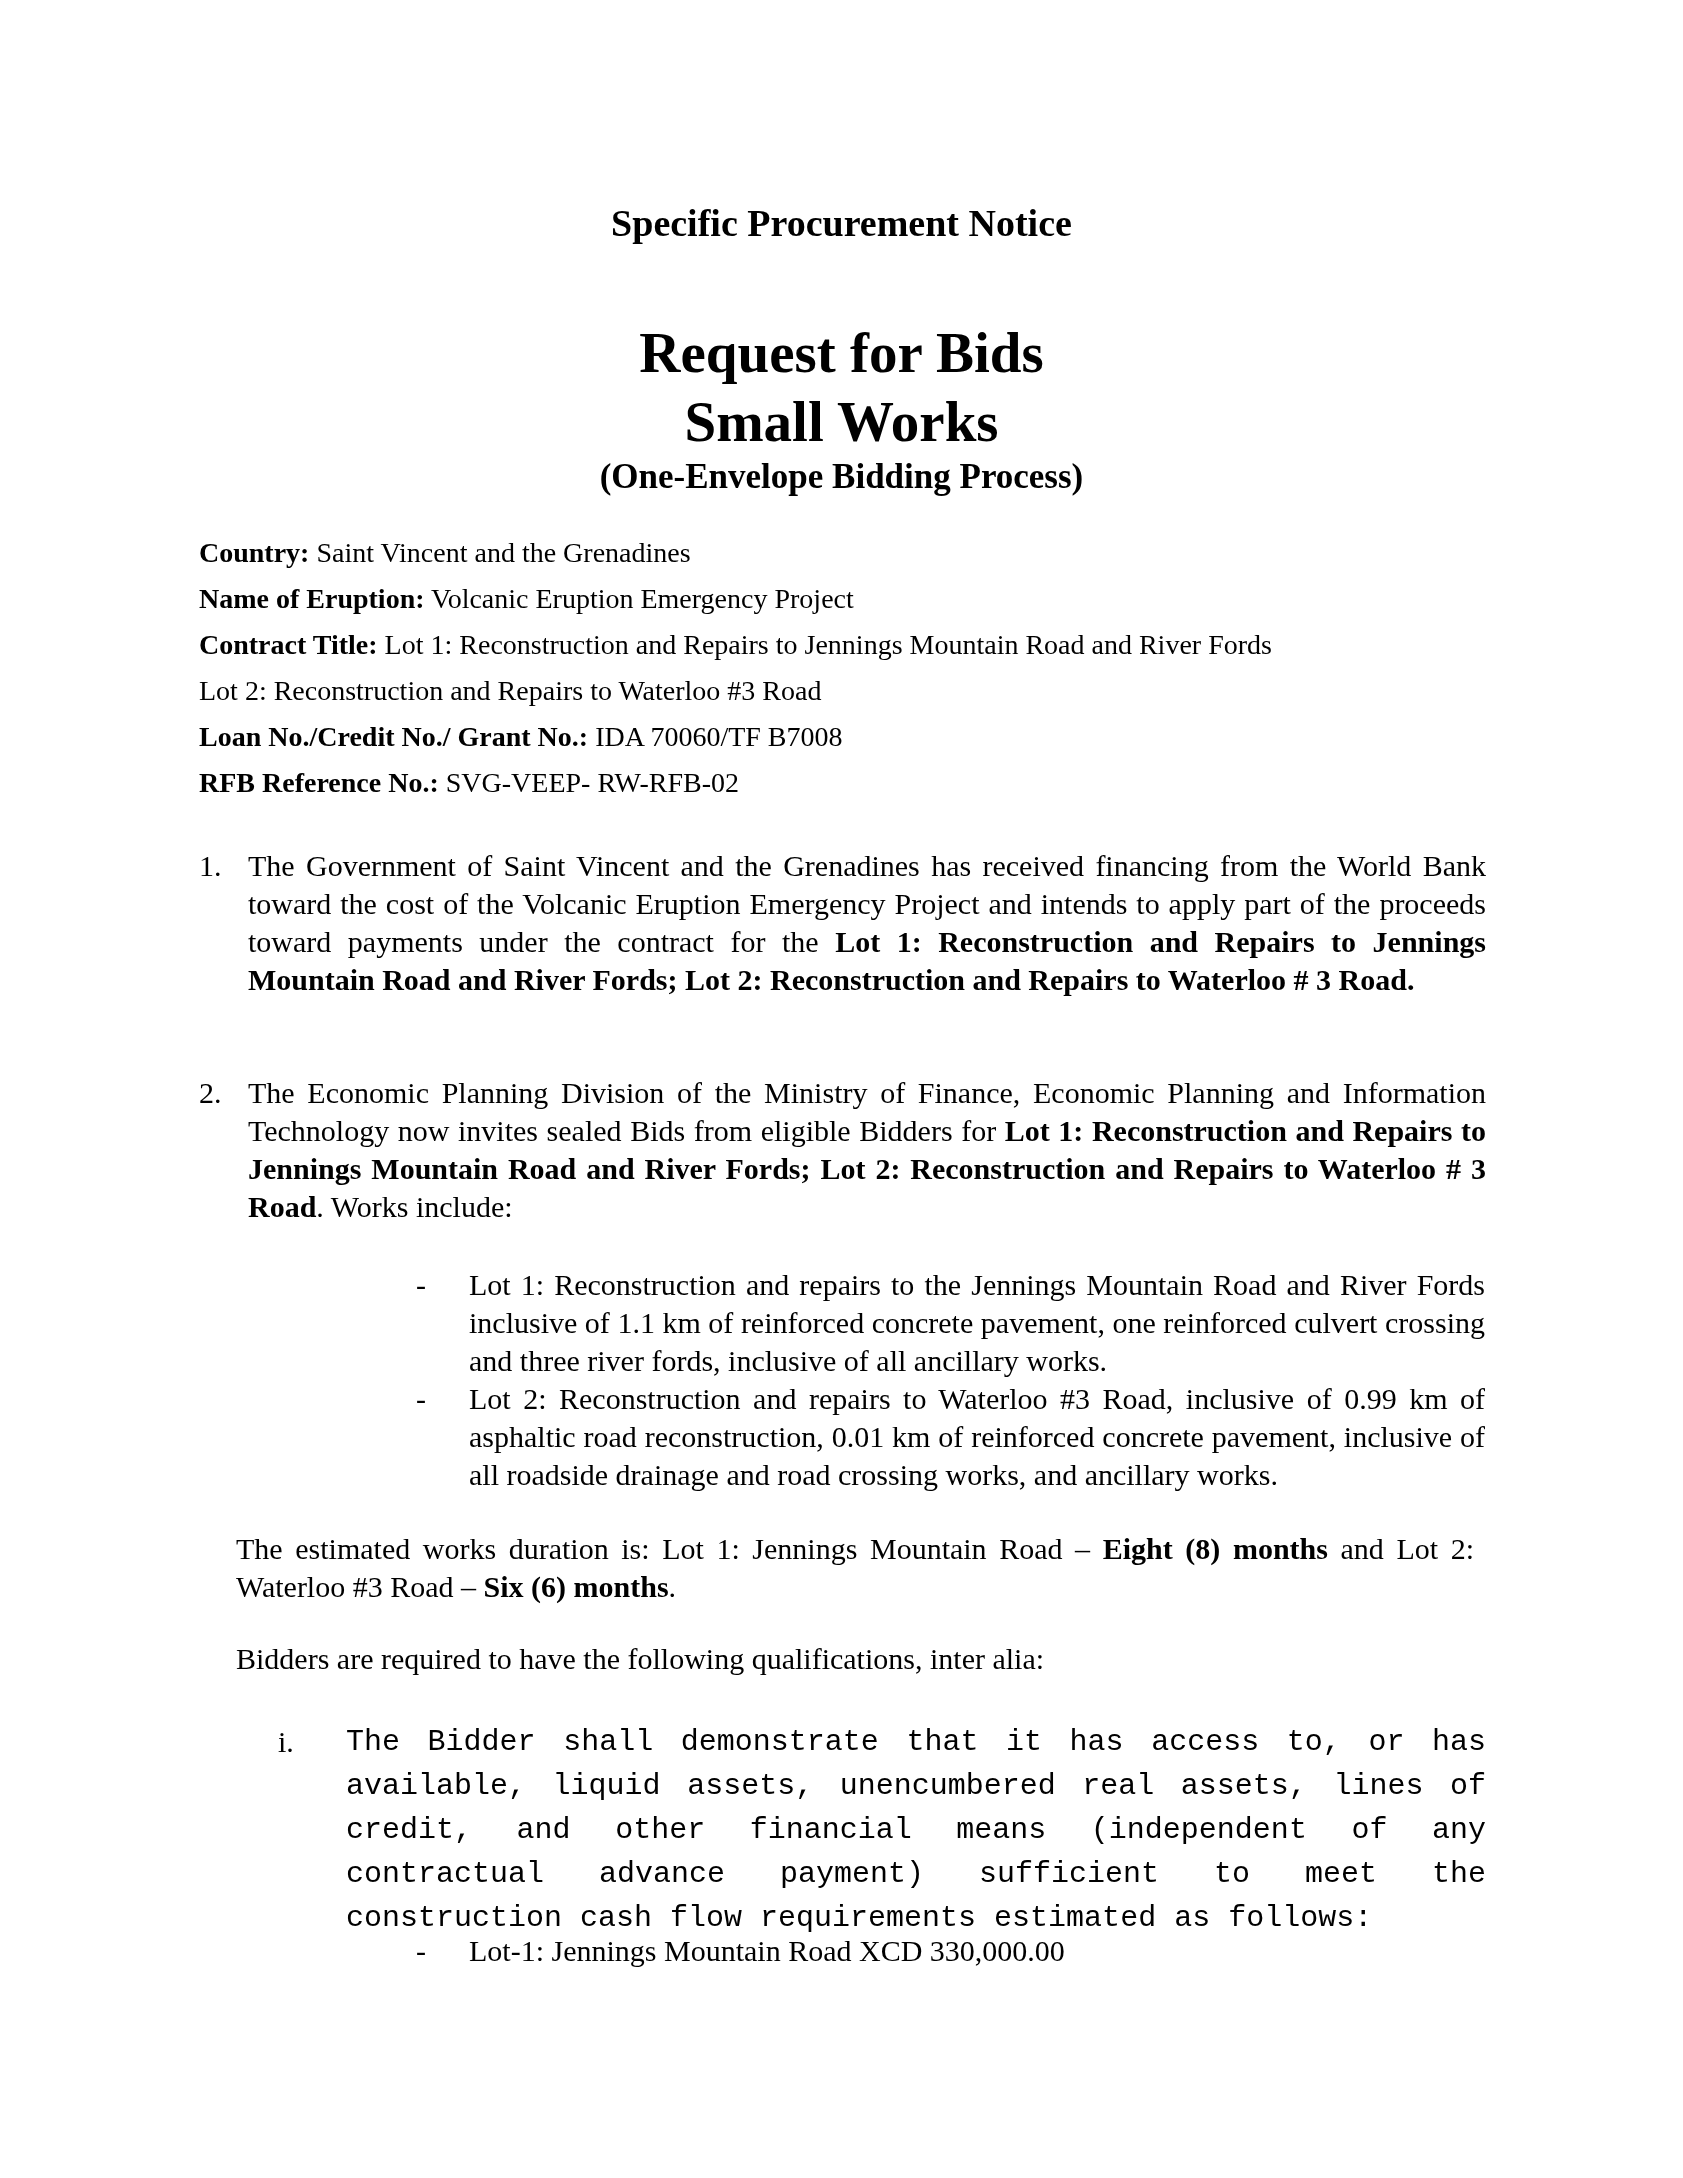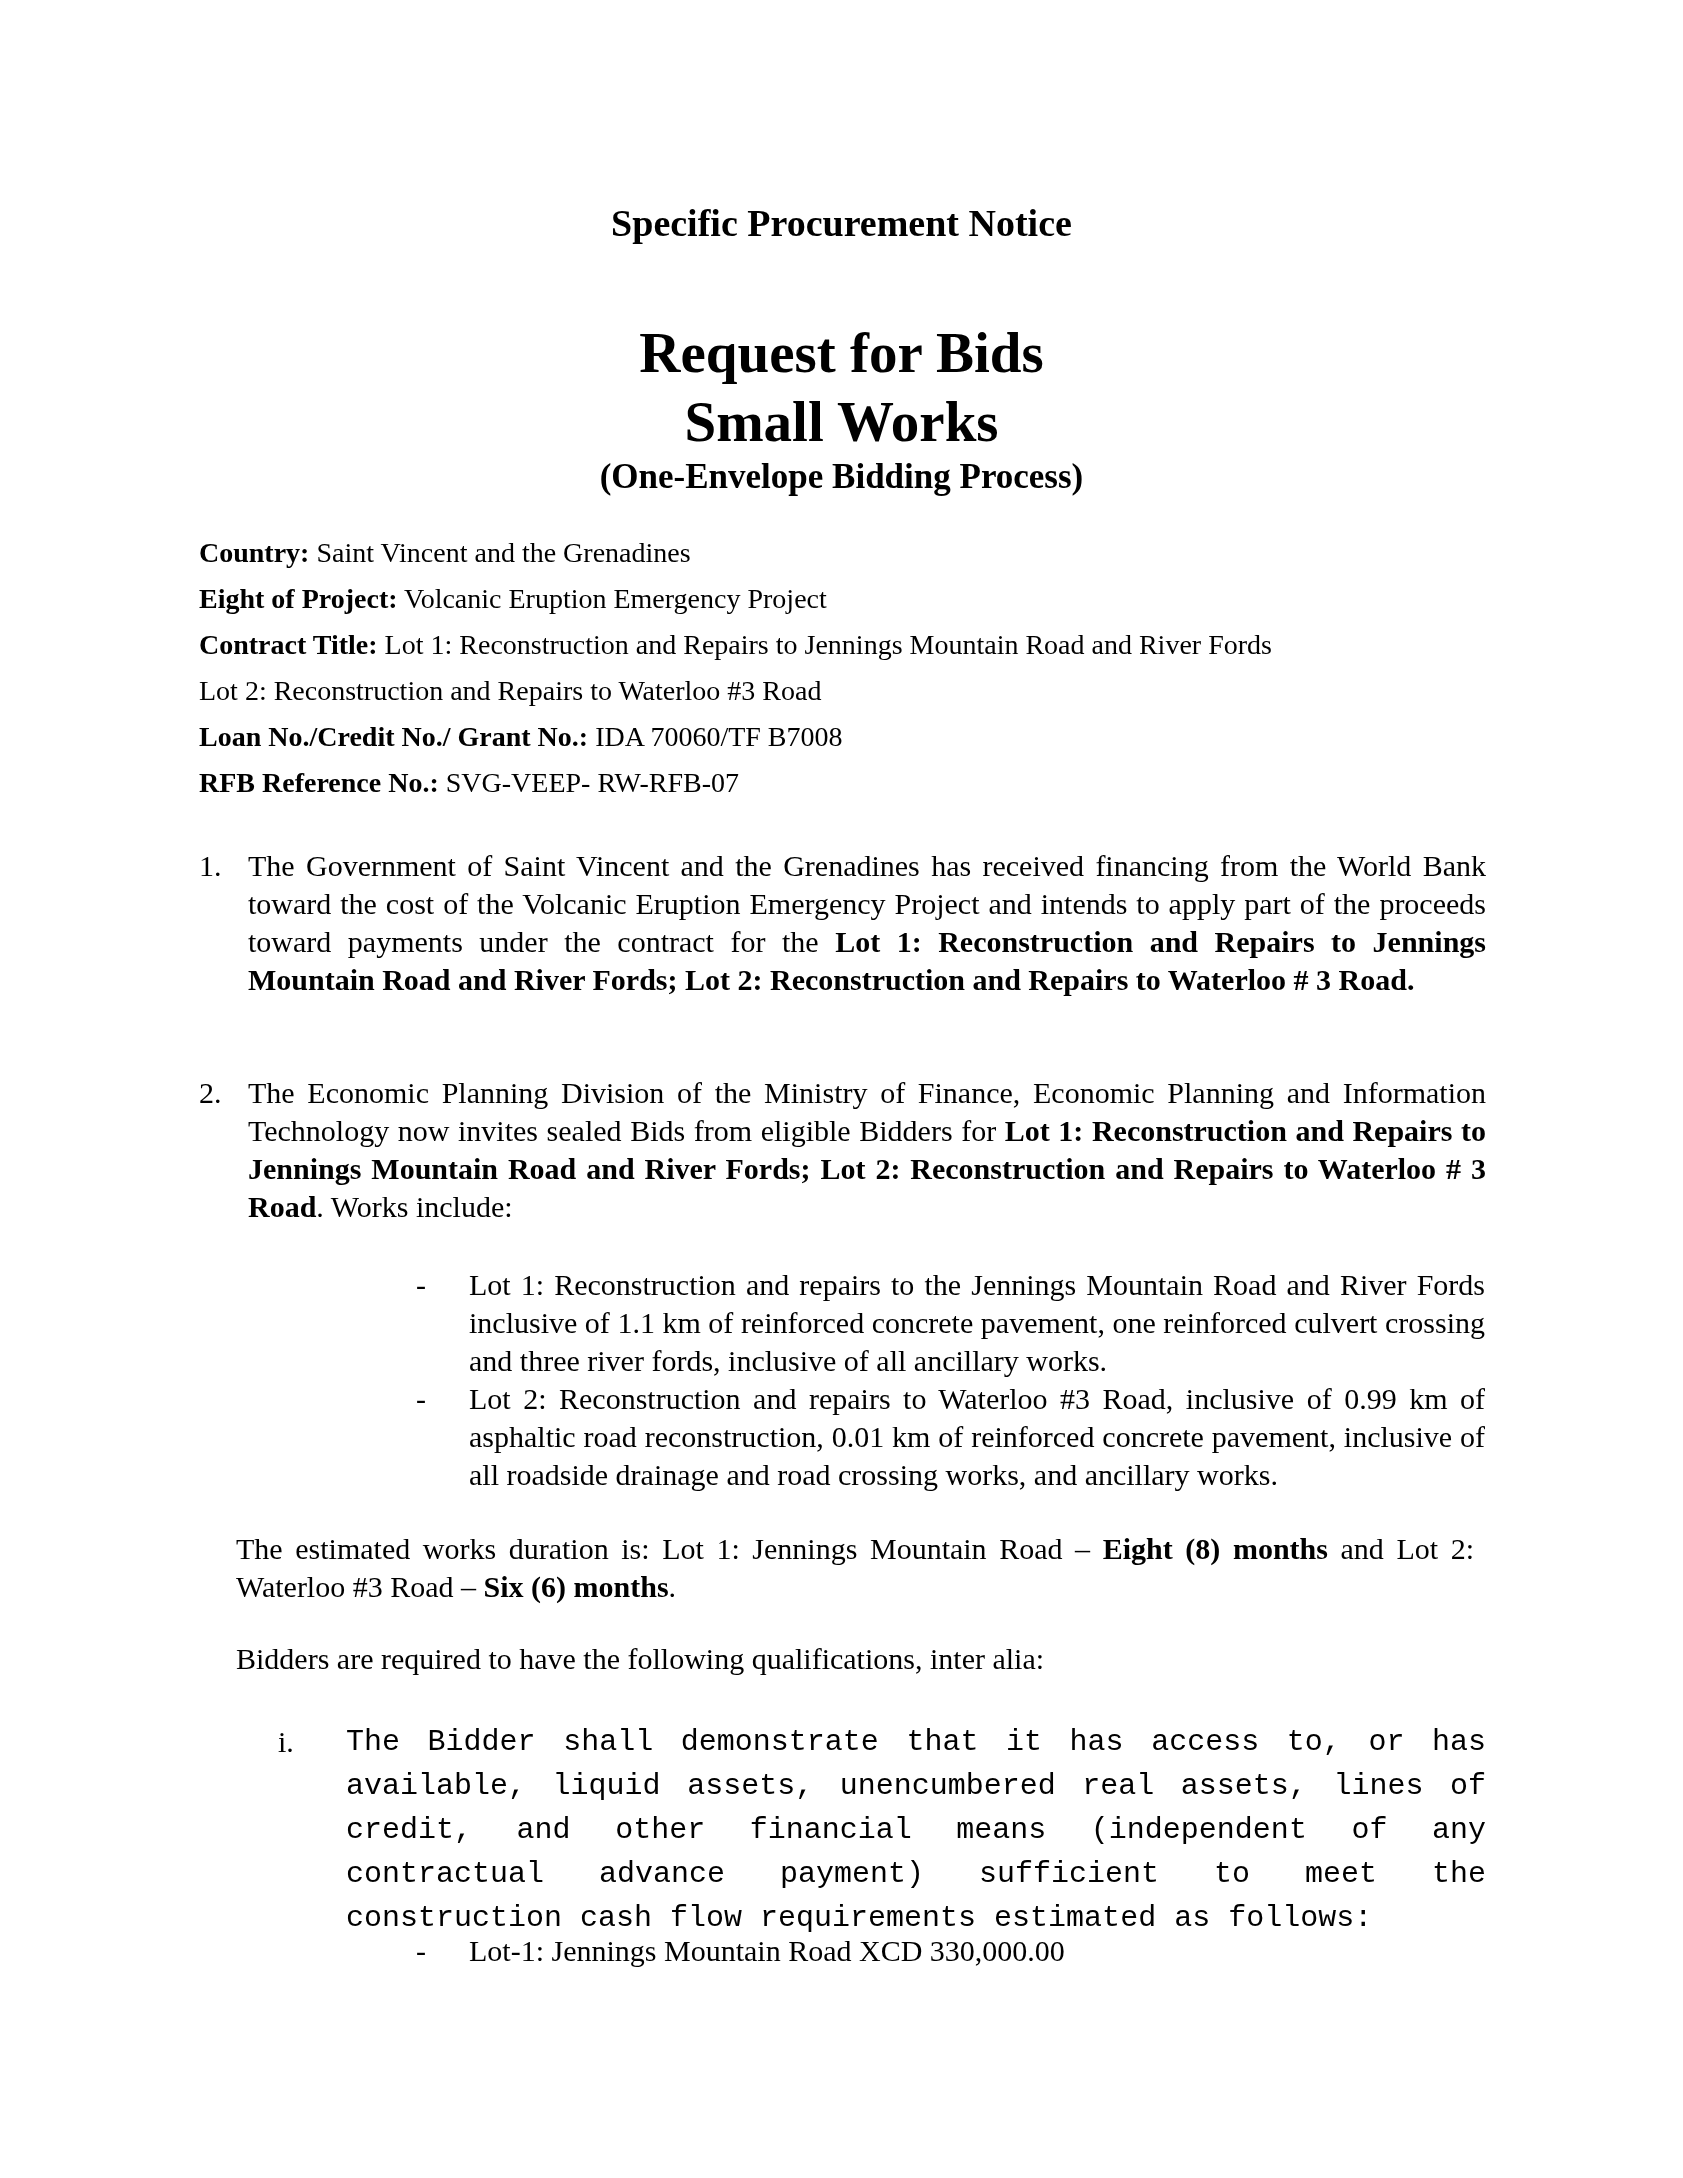--- a/index.html
+++ b/index.html
@@ -128,31 +128,31 @@
     <div>Small Works</div>
   </div>
 
   <div class="center subtitle">(One-Envelope Bidding Process)</div>
 
   <div class="meta">
     <div class="meta-line">
       <b>Country:</b><span> Saint Vincent and the Grenadines</span>
     </div>
     <div class="meta-line">
-      <b>Eight of Project:</b><span> Volcanic Eruption Emergency Project</span>
+      <b>Name of Eruption:</b><span> Volcanic Eruption Emergency Project</span>
     </div>
     <div class="meta-line">
       <b>Contract Title:</b><span> Lot 1: Reconstruction and Repairs to Jennings Mountain Road and River Fords</span>
     </div>
     <div class="meta-line">Lot 2: Reconstruction and Repairs to Waterloo #3 Road</div>
     <div class="meta-line">
       <b>Loan No./Credit No./ Grant No.:</b><span> IDA 70060/TF B7008</span>
     </div>
     <div class="meta-line">
-      <b>RFB Reference No.:</b><span> SVG-VEEP- RW-RFB-07</span>
+      <b>RFB Reference No.:</b><span> SVG-VEEP- RW-RFB-02</span>
     </div>
   </div>
 
   <div class="para p1">
     <span class="num">1.</span>
     <div class="body"><span>The Government of Saint Vincent and the Grenadines has received financing from the World Bank toward the cost of the Volcanic Eruption Emergency Project and intends to apply part of the proceeds toward payments under the contract for the </span><b>Lot 1: Reconstruction and Repairs to Jennings Mountain Road and River Fords; Lot 2: Reconstruction and Repairs to Waterloo # 3 Road.</b></div>
   </div>
 
   <div class="para p2">
     <span class="num">2.</span>

